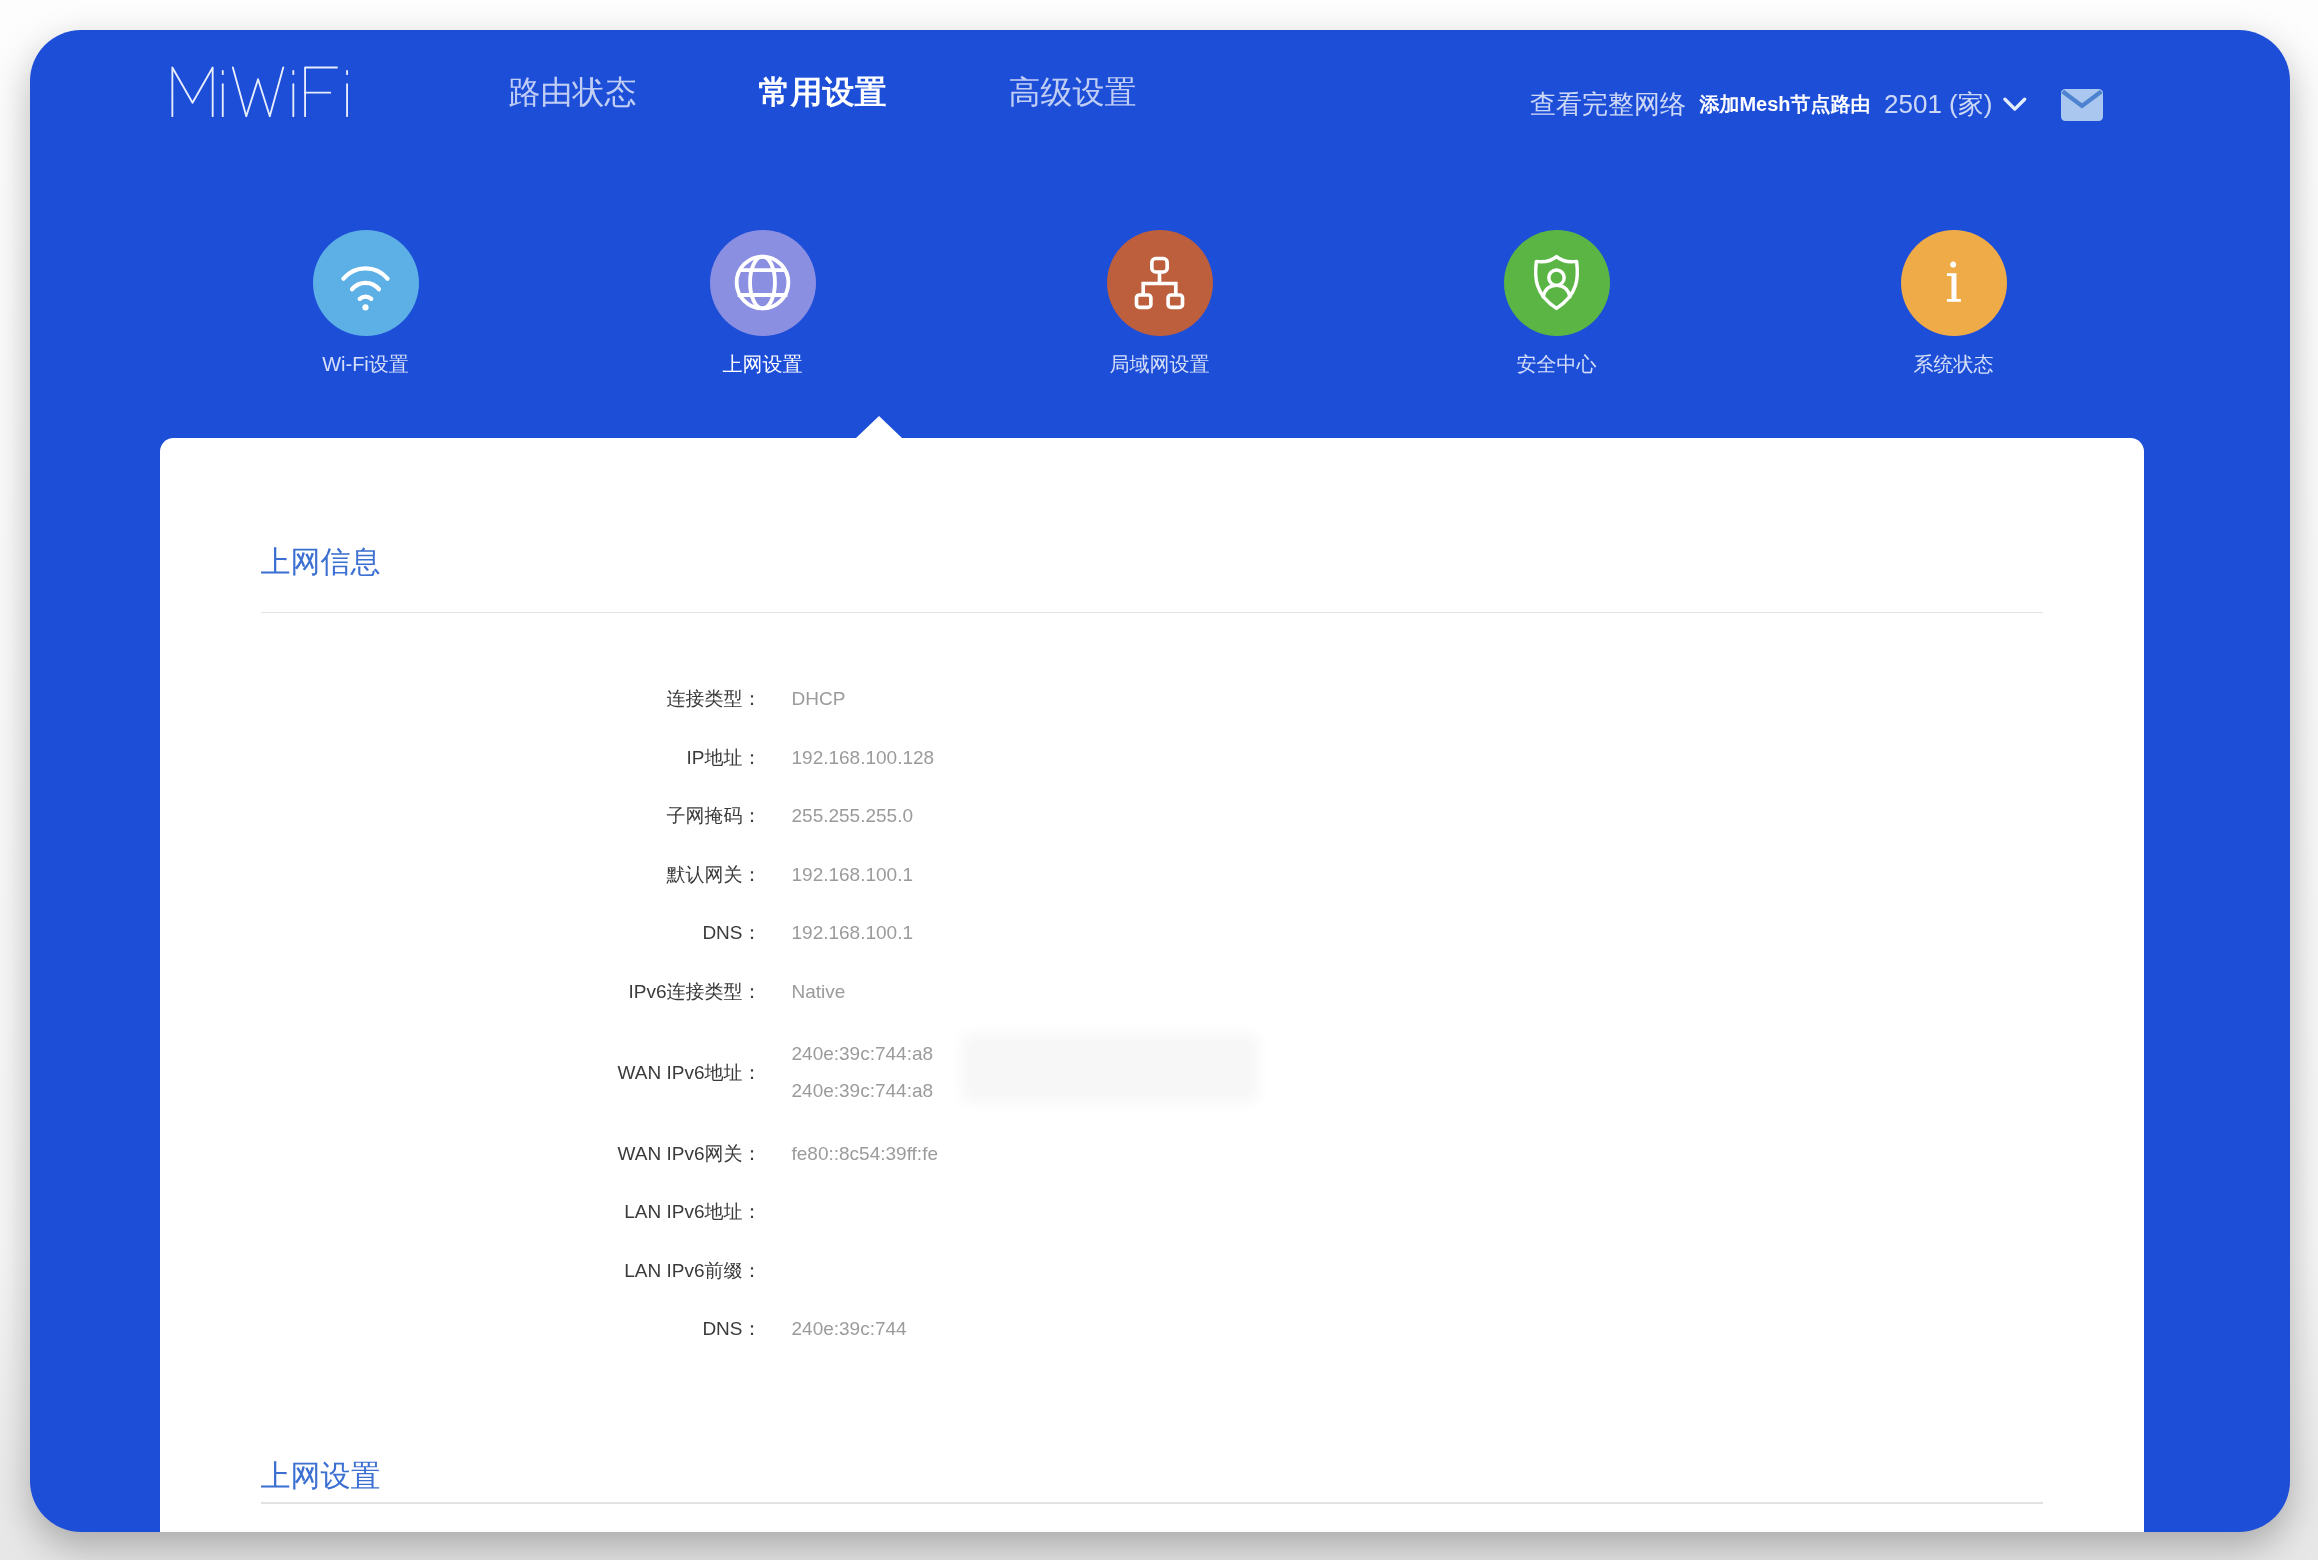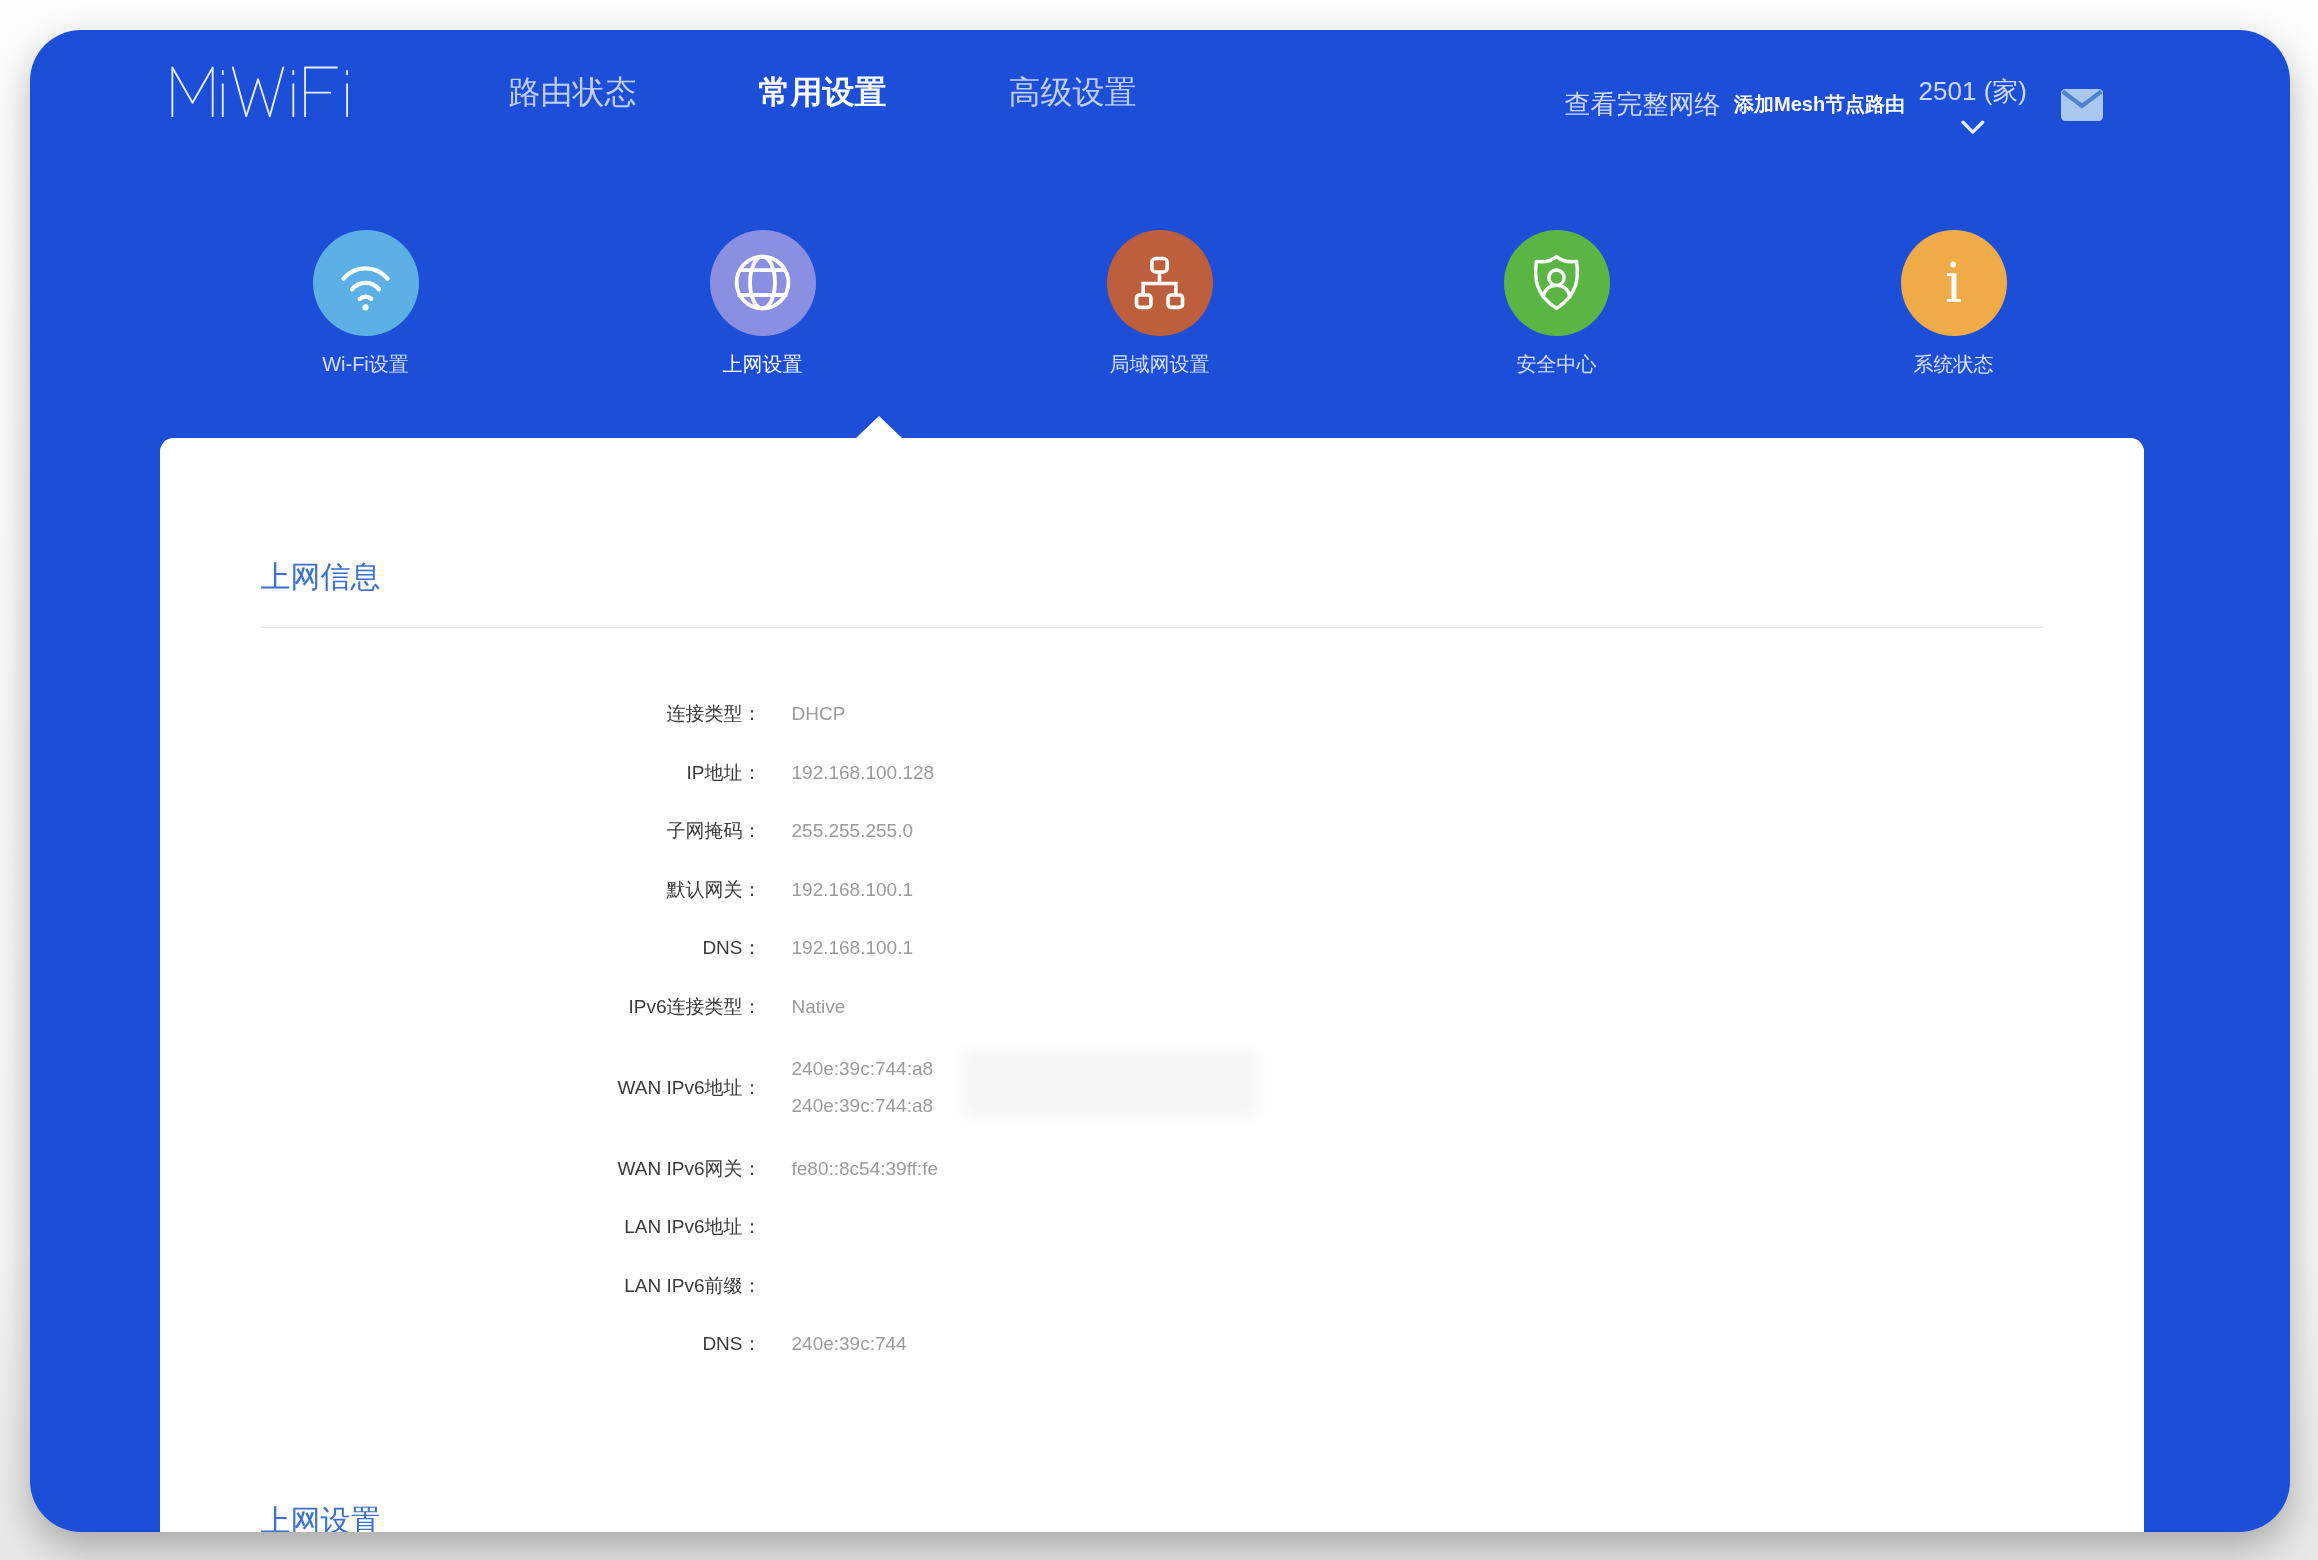--- a/index.html
+++ b/index.html
@@ -27,21 +27,21 @@
   }
   .nav-item { color:rgba(255,255,255,0.72); cursor:pointer; white-space:nowrap; }
   .nav-item.active { color:#ffffff; font-weight:bold; }
   .hdr-right {
     position:absolute; right:187px; top:12px; height:126px;
     display:flex; align-items:center; gap:13.5px;
     font-size:26px; color:rgba(255,255,255,0.78);
   }
   .hdr-link { cursor:pointer; white-space:nowrap; }
   .hdr-link.strong { color:#ffffff; font-weight:bold; font-size:20px; }
-  .router-select { display:flex; align-items:center; gap:11px; cursor:pointer;flex-direction:column; }
+  .router-select { display:flex; align-items:center; gap:11px; cursor:pointer; }
   .mail { margin-left:20px; cursor:pointer; display:flex; align-items:center; }
   
   .qn-row { margin-top:74px; display:flex; justify-content:center; }
   .qn-item { width:397px; display:flex; flex-direction:column; align-items:center; cursor:pointer; }
   .qn-circle {
     width:106px; height:106px; border-radius:50%;
     display:flex; align-items:center; justify-content:center;
   }
   .qn-circle svg { width:69px; height:69px; }
   .qn-label { margin-top:15px; font-size:20px; color:rgba(255,255,255,0.82); }
@@ -53,21 +53,21 @@
     background:#ffffff;
     border-radius:13.5px 13.5px 0 0;
   }
   .card-pointer {
     position:absolute; top:-22px; left:696px;
     width:0; height:0;
     border-left:23.6px solid transparent;
     border-right:23.6px solid transparent;
     border-bottom:22px solid #ffffff;
   }
-  .section { padding:15px 101px; }
+  .section { padding:0 101px; }
   .section-title {
     margin:0; font-size:30px; line-height:30px;
     font-weight:normal; color:#3b6fd1; cursor:default;
   }
   .section-title.first { padding-top:109px; }
   .section-title.second { padding-top:88px; }
   .divider { height:1.7px; background:#e2e2e2; margin-top:35px; }
   .divider.second { margin-top:11.8px; }
   .rows { padding-top:71px; }
   .row { display:flex; align-items:center; margin-bottom:29.5px; font-size:19px; line-height:29px; }

